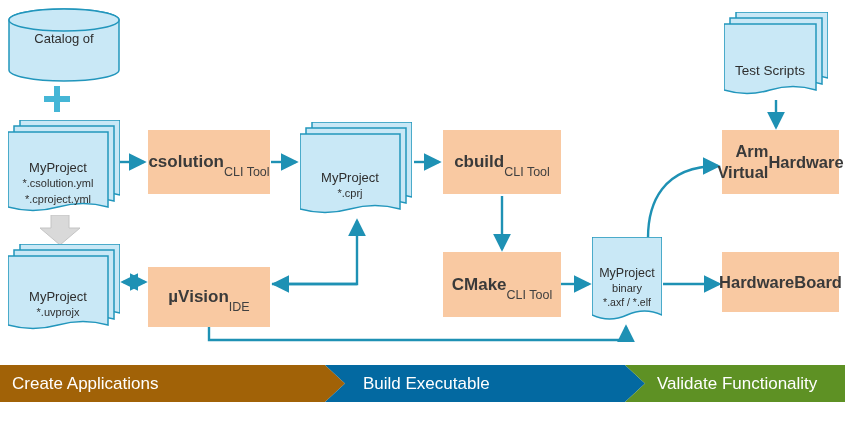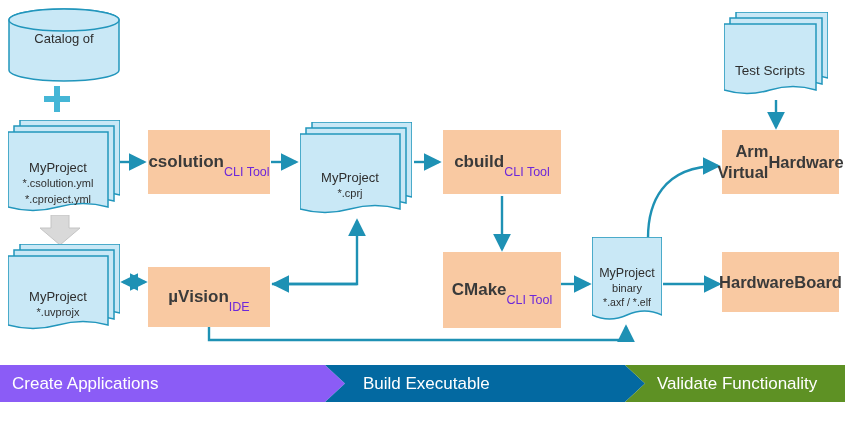--- a/index.html
+++ b/index.html
@@ -23,21 +23,21 @@
   .doc-title { font-size:13px; color:#2e2e2e; }
   .doc-sub   { font-size:11px; color:#2e2e2e; line-height:1.3; }
 
   
   .tool-box, .target-box {
     background:var(--tool-fill,#F9C9A2);
     display:flex; flex-direction:row; align-items:center; justify-content:center;
     text-align:right;
   }
   .tool-title   { font-size:17px; font-weight:700; color:#3a3a3a; }
-  .tool-sub     { font-size:12.5px; color:#6d28d9; margin-top:20px; }
+  .tool-sub     { font-size:12.5px; color:#404040; margin-top:20px; }
   .target-line  { font-size:16.5px; font-weight:700; line-height:1.25; color:#3a3a3a; }
 
   
   .conn path { stroke:var(--arrow,#1E91B4); stroke-width:2.4; fill:none; }
   .connectors { pointer-events:none; }
 
   
   .cat-text { position:absolute; left:0; top:24px; width:112px; text-align:center;
               font-size:13px; line-height:1.4; color:#2e2e2e; }
   .cat-text span { display:block; }
@@ -145,21 +145,21 @@
   <div class="abs tool-box" style="left:443px;top:130px;width:118px;height:64px">
     <div class="tool-title">cbuild</div>
     <div class="tool-sub">CLI Tool</div>
   </div>
 
   <div class="abs tool-box" style="left:148px;top:267px;width:122px;height:60px">
     <div class="tool-title">µVision</div>
     <div class="tool-sub">IDE</div>
   </div>
 
-  <div class="abs tool-box" style="left:443px;top:252px;width:118px;height:76px">
+  <div class="abs tool-box" style="left:443px;top:252px;width:118px;height:65px">
     <div class="tool-title">CMake</div>
     <div class="tool-sub">CLI Tool</div>
   </div>
 
   <div class="abs" style="left:592px;top:237px;width:70px;height:88px">
     <svg width="70" height="88" class="doc">
       <path d="M0,0 H70 V78 Q52.5,70 35,78 T0,78 Z"></path>
     </svg>
     <div class="doc-text" style="left:0;top:0;width:70px;height:78px">
       <div class="doc-title" style="font-size:12.5px">MyProject</div>
@@ -182,21 +182,21 @@
   <div class="abs target-box" style="left:722px;top:130px;width:117px;height:64px">
     <div class="target-line">Arm Virtual</div>
     <div class="target-line">Hardware</div>
   </div>
 
   <div class="abs target-box" style="left:722px;top:252px;width:117px;height:60px">
     <div class="target-line">Hardware</div>
     <div class="target-line">Board</div>
   </div>
 
-  <div class="abs phase phase-first" style="left: 0px; top: 365px; width: 345px; background: #8b5cf6;">
+  <div class="abs phase phase-first" style="left: 0px; top: 365px; width: 345px; background: #a16207;">
     <span class="phase-label" style="padding-left:12px">Create Applications</span>
   </div>
   <div class="abs phase phase-mid" style="left: 325px; top: 365px; width: 320px; background: #0369a1;">
     <span class="phase-label" style="padding-left:38px">Build Executable</span>
   </div>
   <div class="abs phase phase-last" style="left: 625px; top: 365px; width: 220px; background: rgb(94, 145, 36);">
     <span class="phase-label" style="padding-left:32px">Validate Functionality</span>
   </div>
 
 </div>

